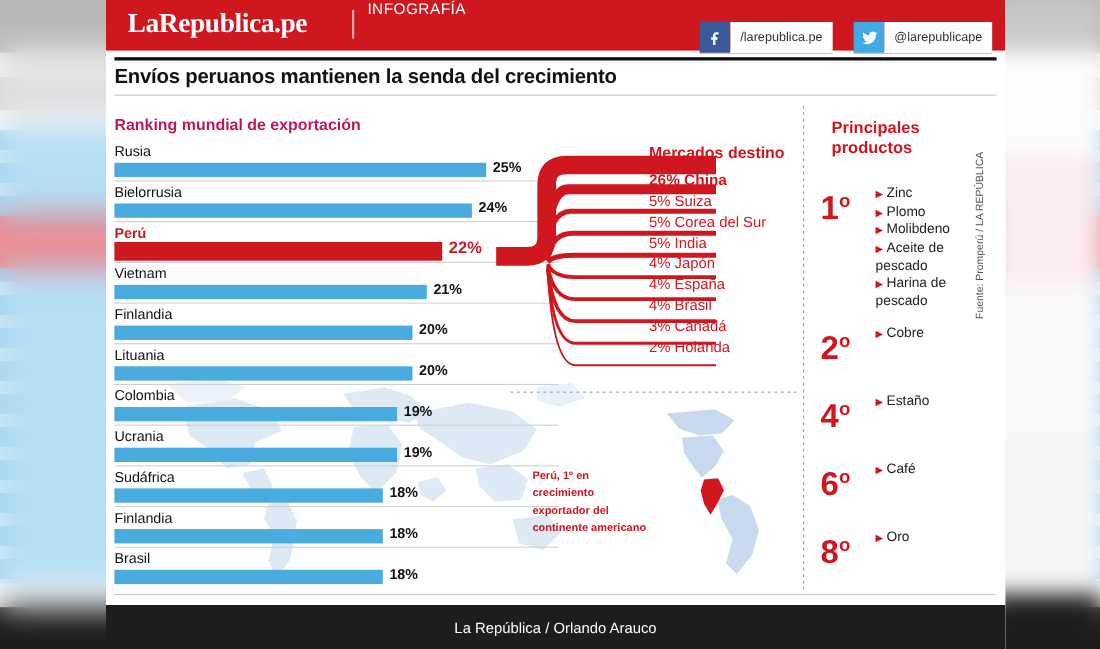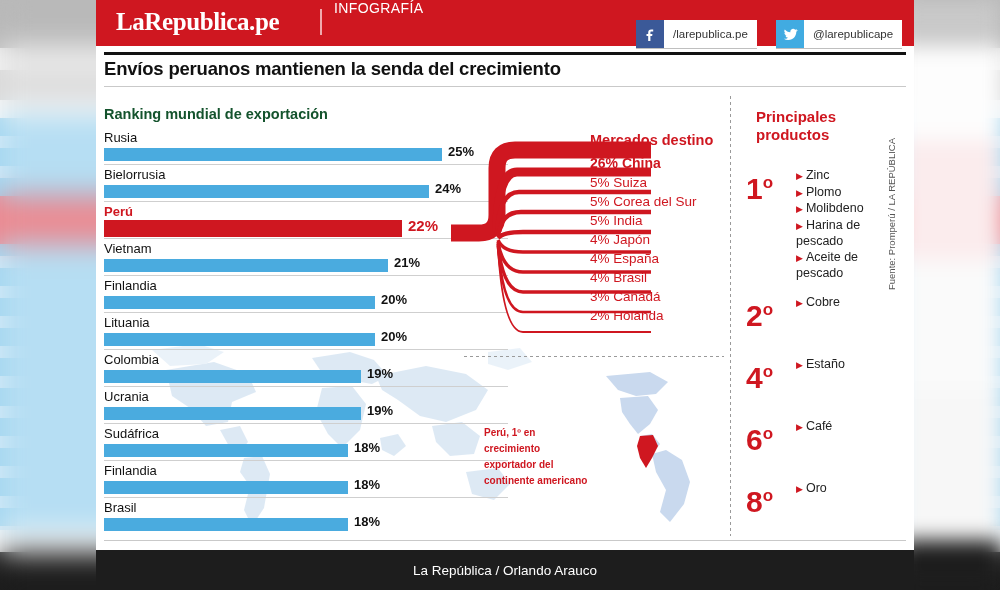--- a/index.html
+++ b/index.html
@@ -93,21 +93,21 @@
 
   
   #map-wm{
     position:absolute;left:40px;top:330px;width:400px;height:210px;
     opacity:.5;pointer-events:none;
   }
 
   
   .sub-h{
     position:absolute;left:8px;top:106px;
-    font-size:14.5px;font-weight:bold;color:#14532d;
+    font-size:14.5px;font-weight:bold;color:#be185d;
   }
   #bars{position:absolute;left:0;top:130px;width:420px;}
   .row{position:relative;height:37px;}
   .row .cname{
     position:absolute;left:8px;top:0;
     font-size:13px;color:#111;white-space:nowrap;
   }
   .row .bar{
     position:absolute;left:8px;top:18px;height:13px;
     background:#4aabdf;
@@ -364,22 +364,22 @@
   <div class="cap">Perú, 1º en crecimiento exportador del continente americano</div>
 
   <div class="pr-h">Principales productos</div>
   <div id="products">
       <div class="pgrp" style="top: 168px;">
         <div class="rank"><span>1</span><sup>o</sup></div>
         <div class="plist">
           <div class="pitem"><span class="ar">▶</span><span>Zinc</span></div>
           <div class="pitem"><span class="ar">▶</span><span>Plomo</span></div>
           <div class="pitem"><span class="ar">▶</span><span>Molibdeno</span></div>
+          <div class="pitem"><span class="ar">▶</span><span>Aceite de pescado</span></div>
           <div class="pitem"><span class="ar">▶</span><span>Harina de pescado</span></div>
-          <div class="pitem"><span class="ar">▶</span><span>Aceite de pescado</span></div>
         </div>
       </div>
       <div class="pgrp" style="top: 295px;">
         <div class="rank"><span>2</span><sup>o</sup></div>
         <div class="plist">
           <div class="pitem"><span class="ar">▶</span><span>Cobre</span></div>
         </div>
       </div>
       <div class="pgrp" style="top: 357px;">
         <div class="rank"><span>4</span><sup>o</sup></div>

